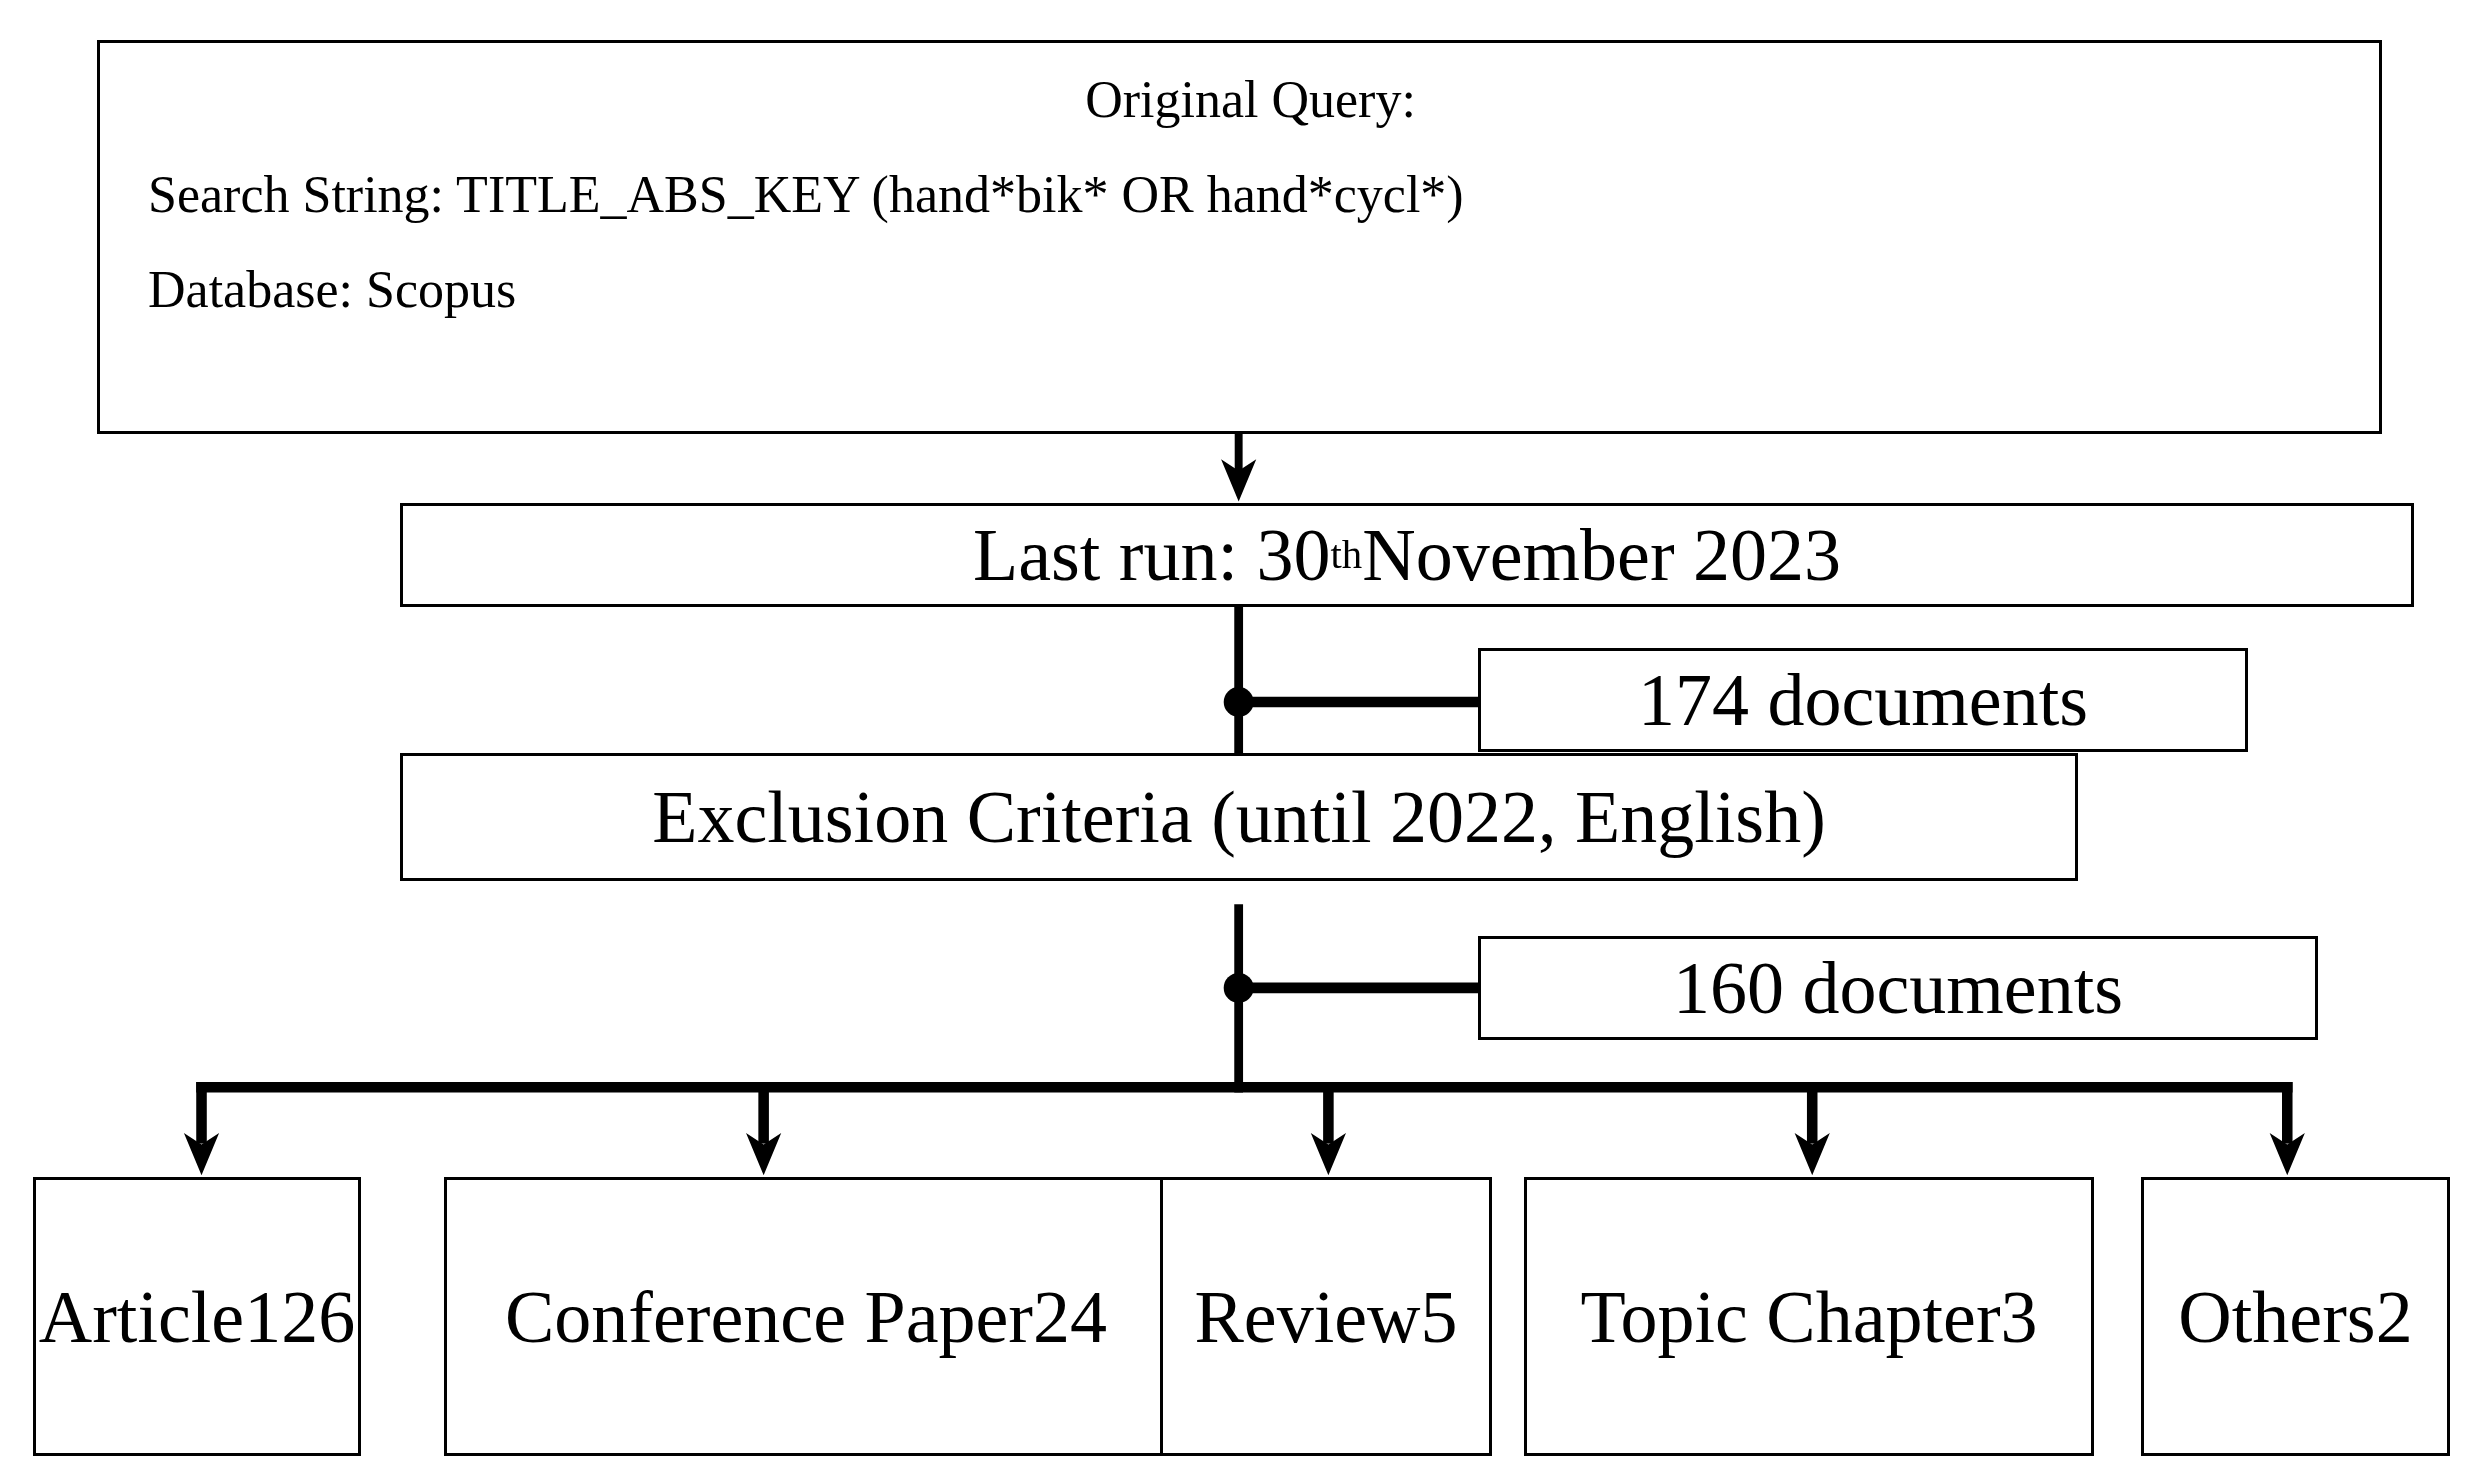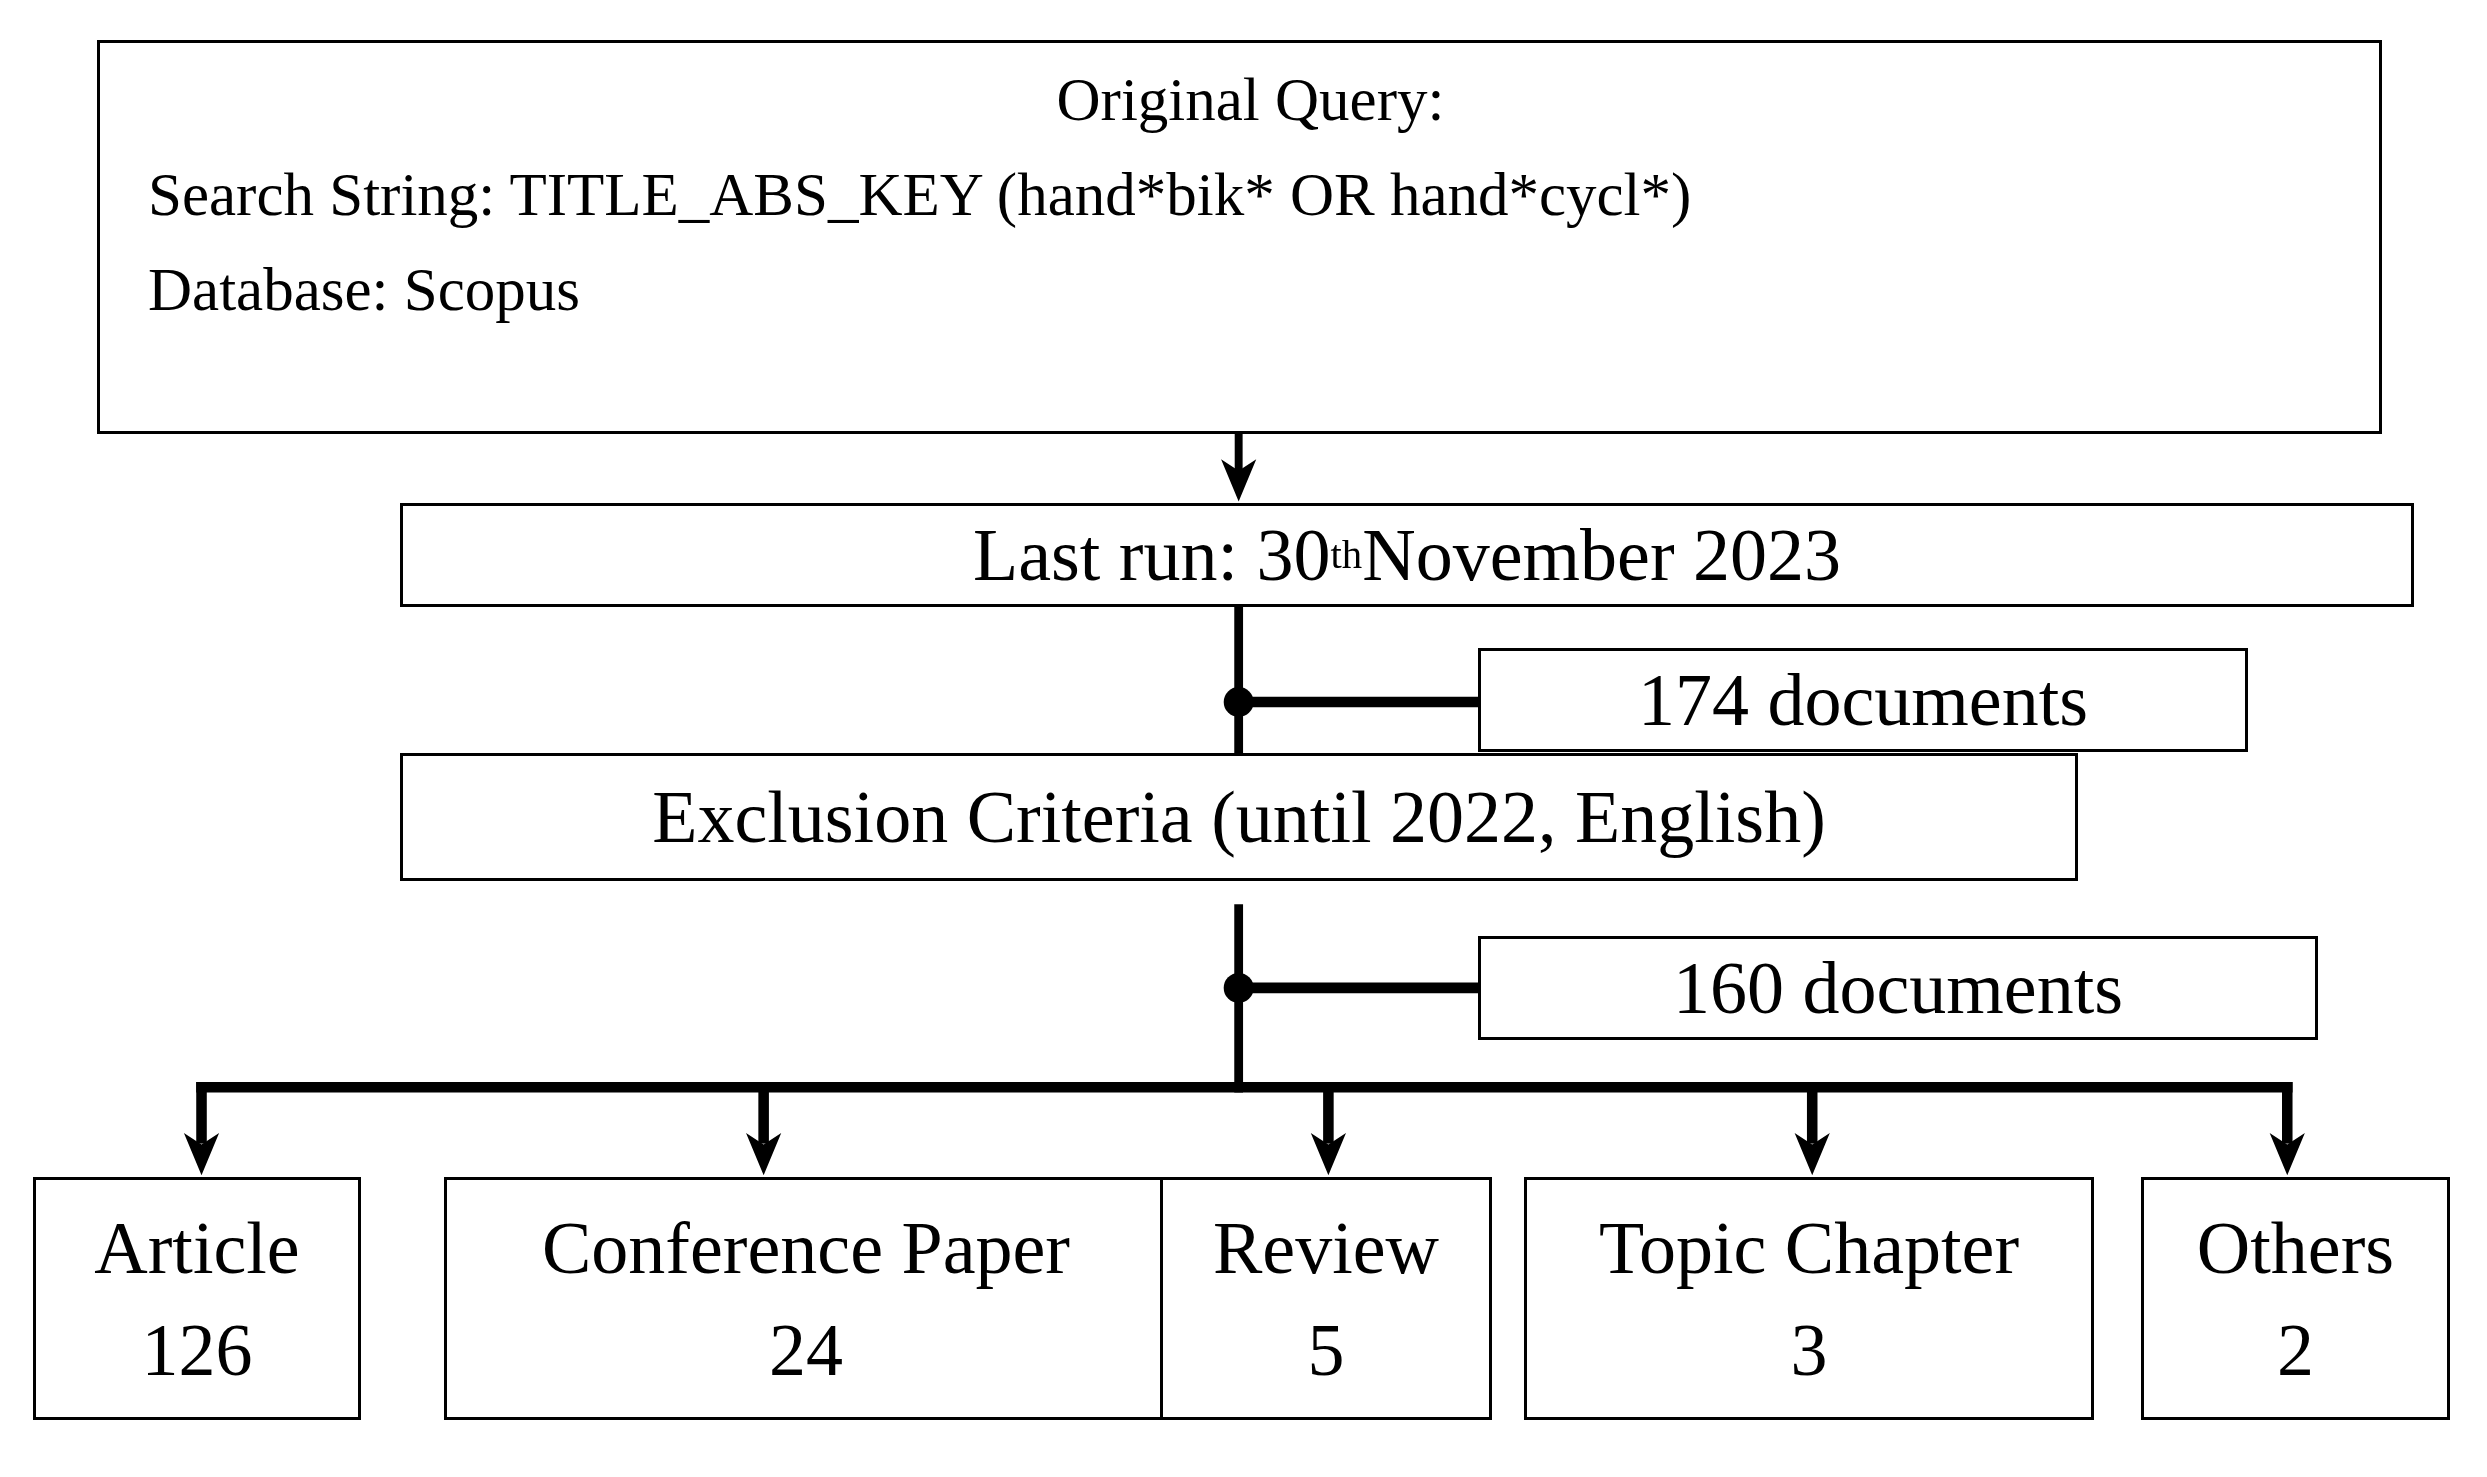--- a/index.html
+++ b/index.html
@@ -26,21 +26,21 @@
   .box {
     position: absolute;
     box-sizing: border-box;
     border: 3.5px solid #000000;
     background: #ffffff;
   }
   
   .query-box {
     left: 97px; top: 40px;
     width: 2285px; height: 394px;
-    font-size: 61px;
+    font-size: 52px;
     padding: 8.8px 26px 0 48px;
   }
   .query-box .tline {
     line-height: 95px;
     white-space: nowrap;
   }
   .query-box .title {
     text-align: center;
   }
   
@@ -56,23 +56,23 @@
     font-size: 55%;
     line-height: 0;
   }
   #box-last-run   { left: 400px;  top: 503px;  width: 2014px; height: 104px; }
   #box-174        { left: 1478px; top: 648px;  width: 770px; height: 104px; }
   #box-exclusion  { left: 400px;  top: 753px;  width: 1678px; height: 128px; }
   #box-160        { left: 1478px; top: 936px; width: 840px; height: 104px; }
   
   .cat {
     top: 1177px;
-    height: 243px;
+    height: 279px;
     display: flex;
-    flex-direction: column;
+    flex-direction: row;
     align-items: center;
     justify-content: center;
     font-size: 74px;
     line-height: 102px;
     text-align: center;
     white-space: nowrap;
   }
   #cat-article    { left: 33px;   width: 328px; }
   #cat-conference { left: 400px;  width: 724px; margin-left: 44px; }
   #cat-review     { left: 1160px; width: 332px; }

